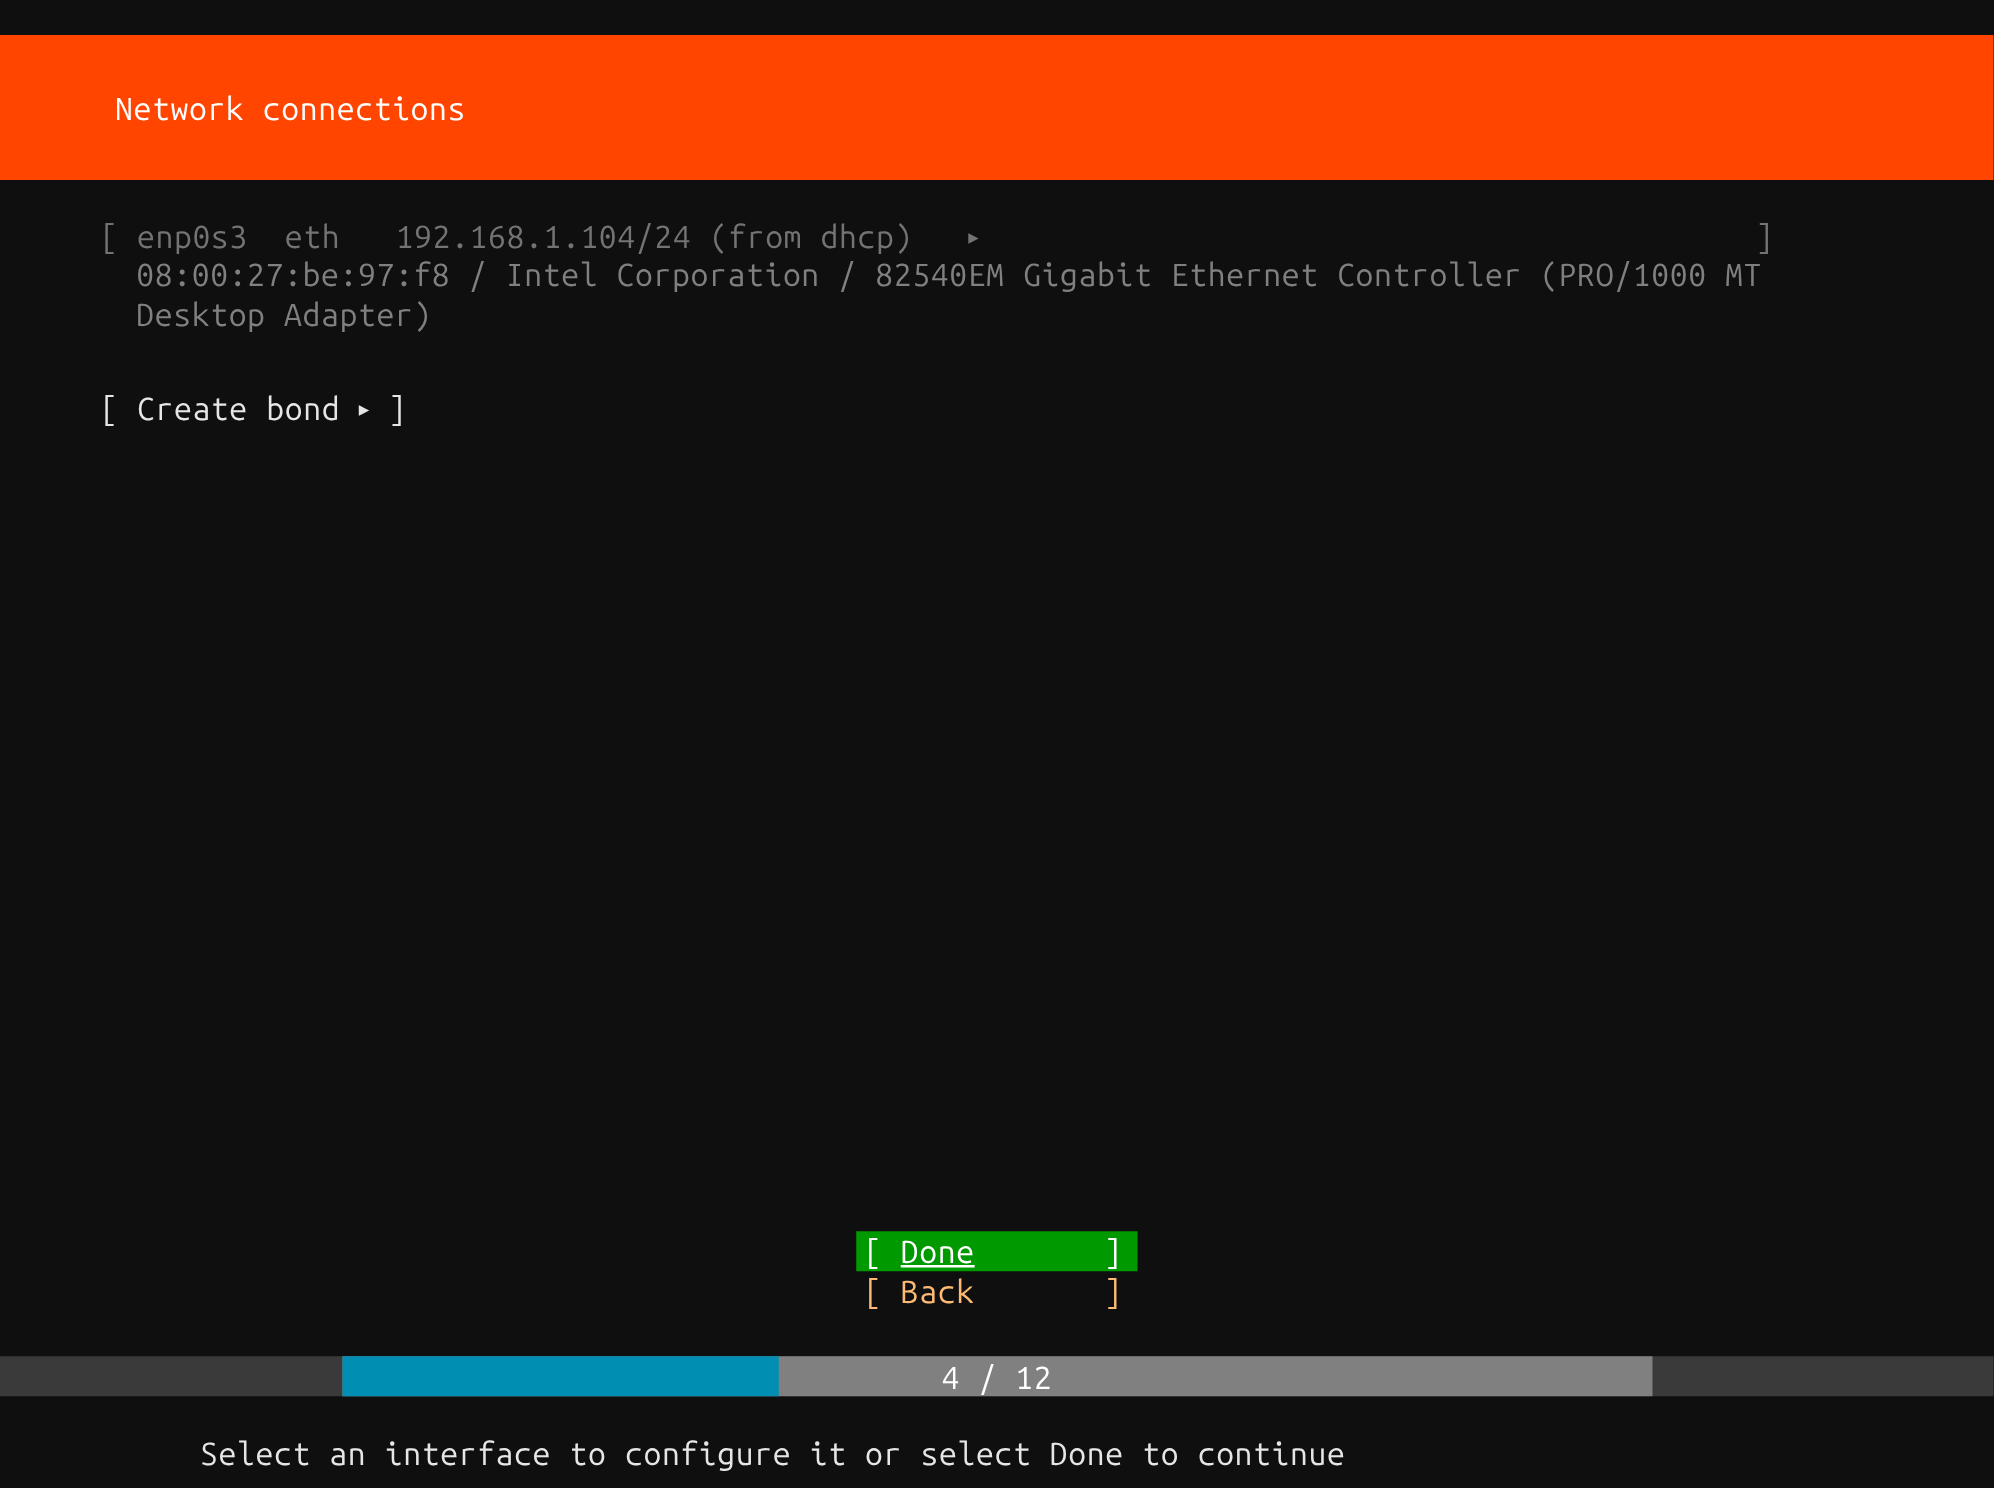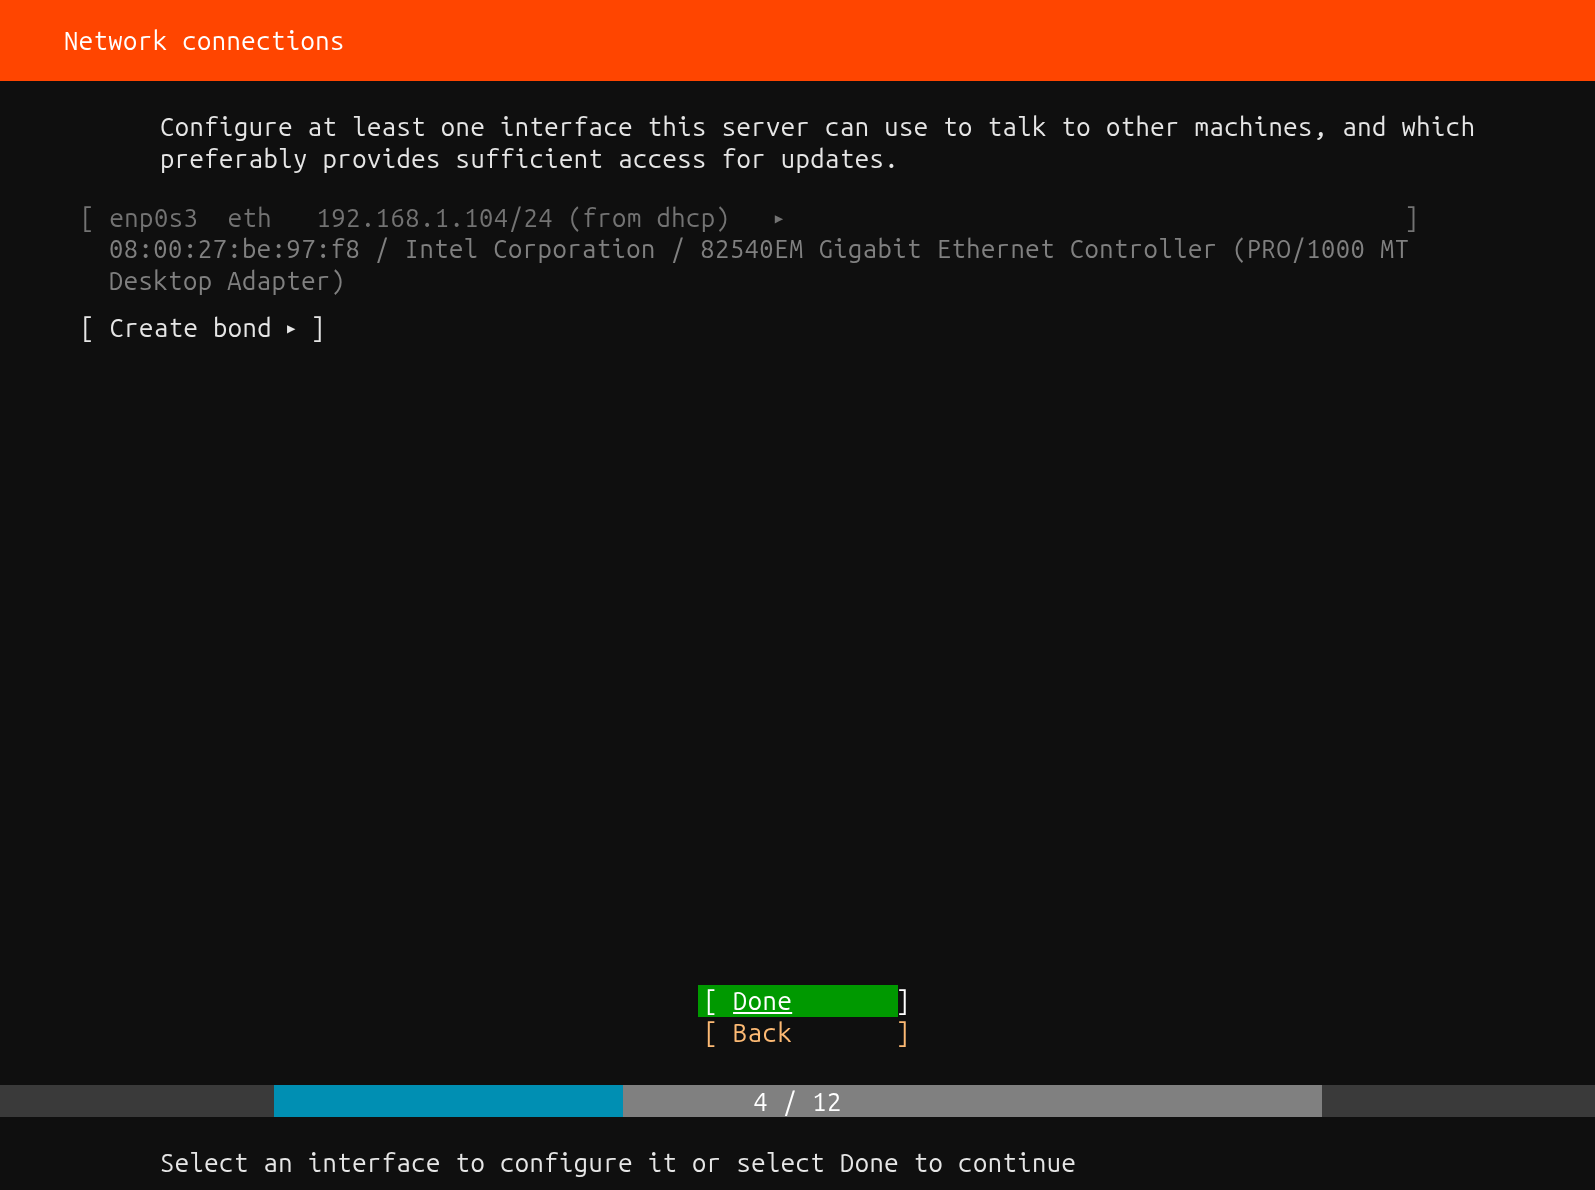--- a/index.html
+++ b/index.html
@@ -9,25 +9,26 @@
     background: #0f0f0f;
     font-family: "Ubuntu Mono", "DejaVu Sans Mono", "Consolas", monospace;
     font-size: 25.5px;
     color: #e6e6e6;
     overflow: hidden;
     position: relative;
     letter-spacing: 0.5px;
   }
   .header {
     background: #ff4500;
-    height: 81px;
+    height: 116px;
     display: flex;
     align-items: center;
-    padding-left: 64px;
+    padding-left: 92px;
     color: #ffffff;
+    margin-top: 28px;
   }
   .content {
     padding-top: 30px;
     padding-left: 80px;
     padding-right: 80px;
   }
   .description {
     padding-left: 80px;
     color: #e6e6e6;
     line-height: 1.25;
@@ -39,21 +40,21 @@
     margin-bottom: 1px;
   }
   .iface-row {
     color: #737373;
   }
   .iface-details {
     padding-left: 29px;
     color: #808080;
     line-height: 1.25;
     margin-top: 1px;
-    margin-bottom: 16px;
+    margin-bottom: 44px;
   }
   .create-bond {
     color: #e6e6e6;
   }
   .arrow {
     display: inline-block;
     font-size: 14px;
     vertical-align: middle;
     position: relative;
     top: -2px;
@@ -62,21 +63,21 @@
     position: absolute;
     left: 0;
     width: 100%;
     top: 985px;
     display: flex;
     flex-direction: column;
     align-items: center;
     gap: 0px;
   }
   .btn {
-    width: 200px;
+    width: 225px;
     line-height: 1.25;
     padding-left: 6px;
     padding-right: 10px;
   }
   .btn-done {
     background: #009900;
     color: #ffffff;
   }
   .btn-back {
     color: #fdba74;
@@ -122,21 +123,20 @@
   .ws { white-space: pre; }
 </style>
 </head>
 <body>
 
 <div class="header">
   <span>Network connections</span>
 </div>
 
 <div class="content">
-  <div class="description">Configure at least one interface this server can use to talk to other machines, and which preferably provides sufficient access for updates.</div>
 
 
   <div class="iface-row ws">[ <span>enp0s3</span>  <span>eth</span>   <span>192.168.1.104/24 (from dhcp)</span>   <span class="arrow">▶</span>                                          ]</div>
 
   <div class="iface-details">08:00:27:be:97:f8 / Intel Corporation / 82540EM Gigabit Ethernet Controller (PRO/1000 MT Desktop Adapter)</div>
 
   <div class="create-bond ws">[ <span>Create bond</span> <span class="arrow">▶</span> ]</div>
 </div>
 
 <div class="buttons">

